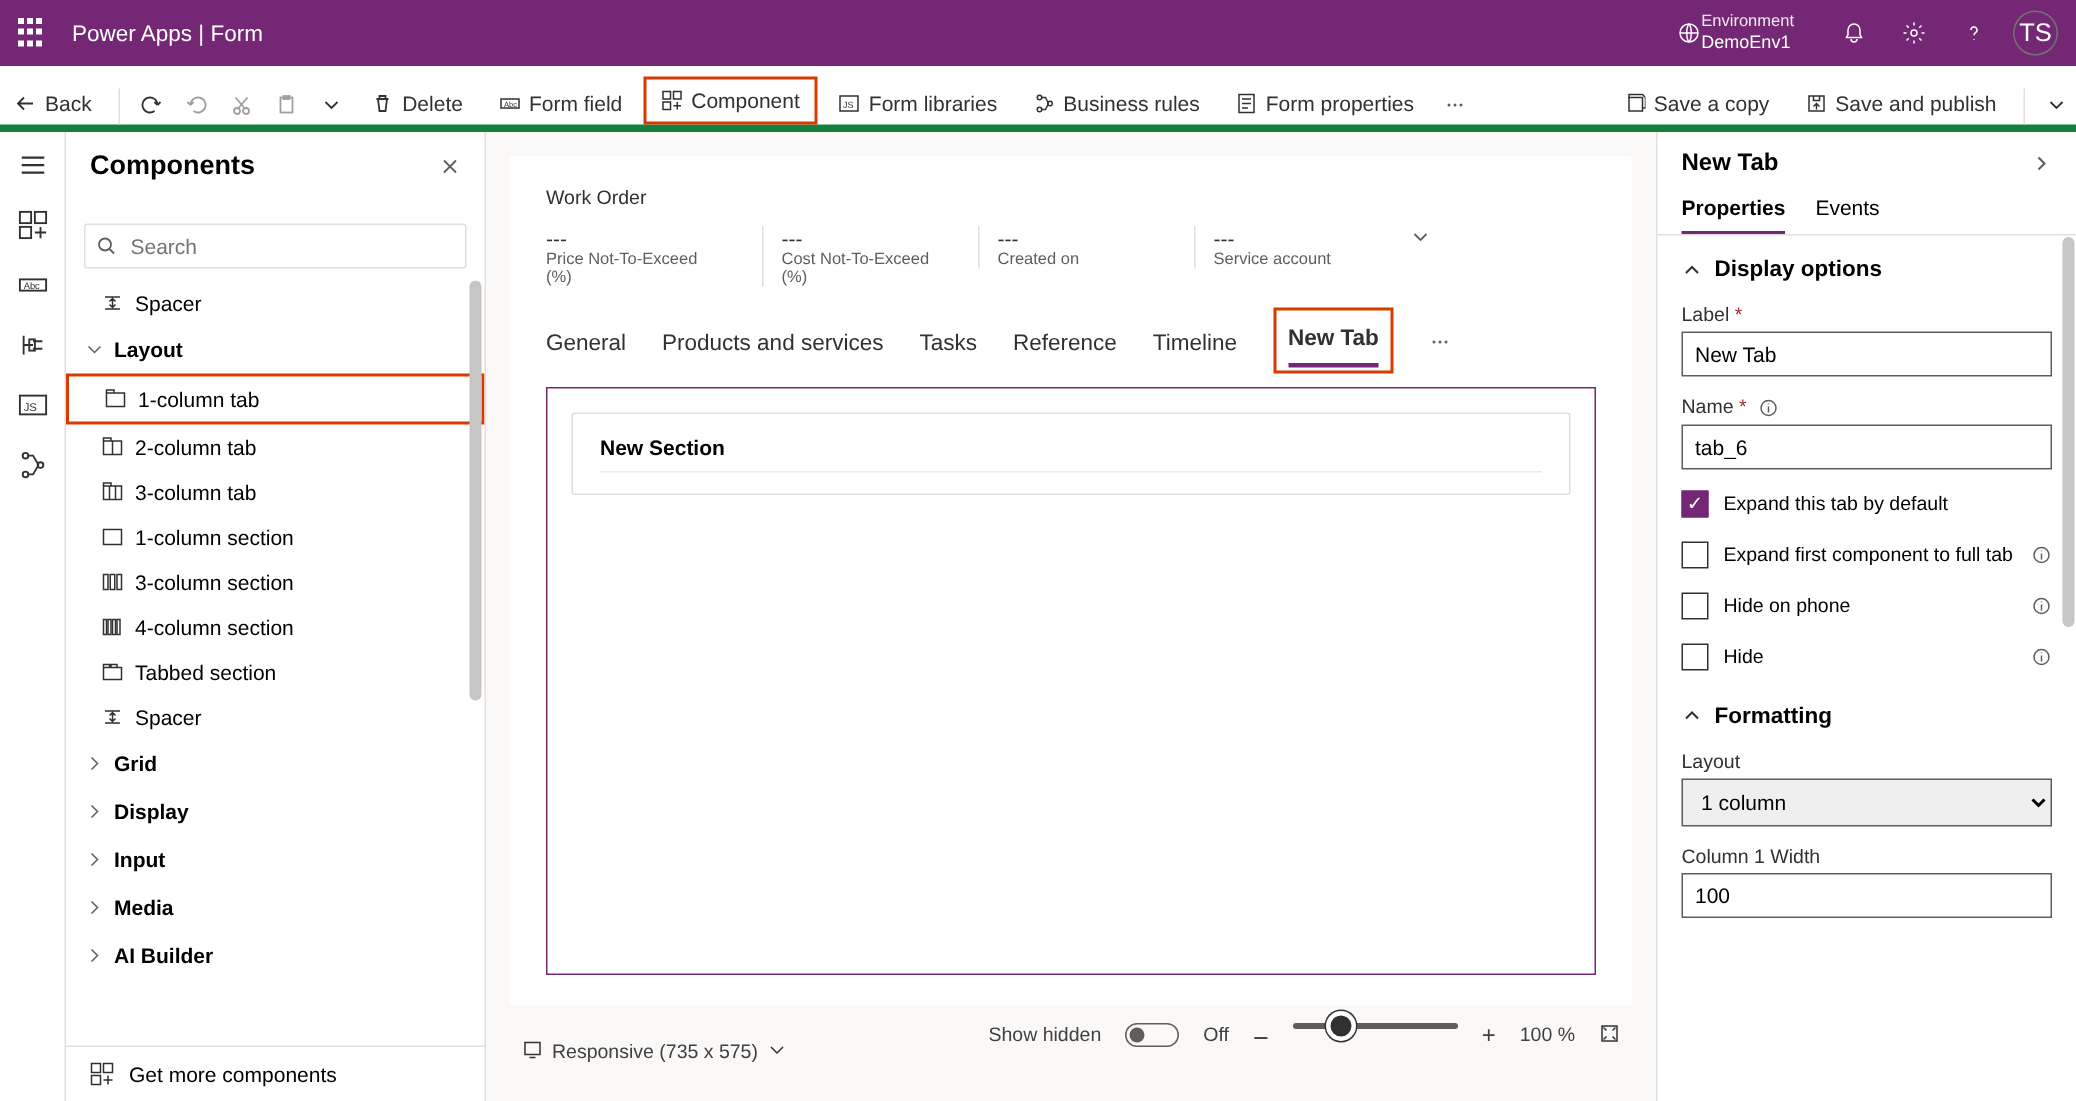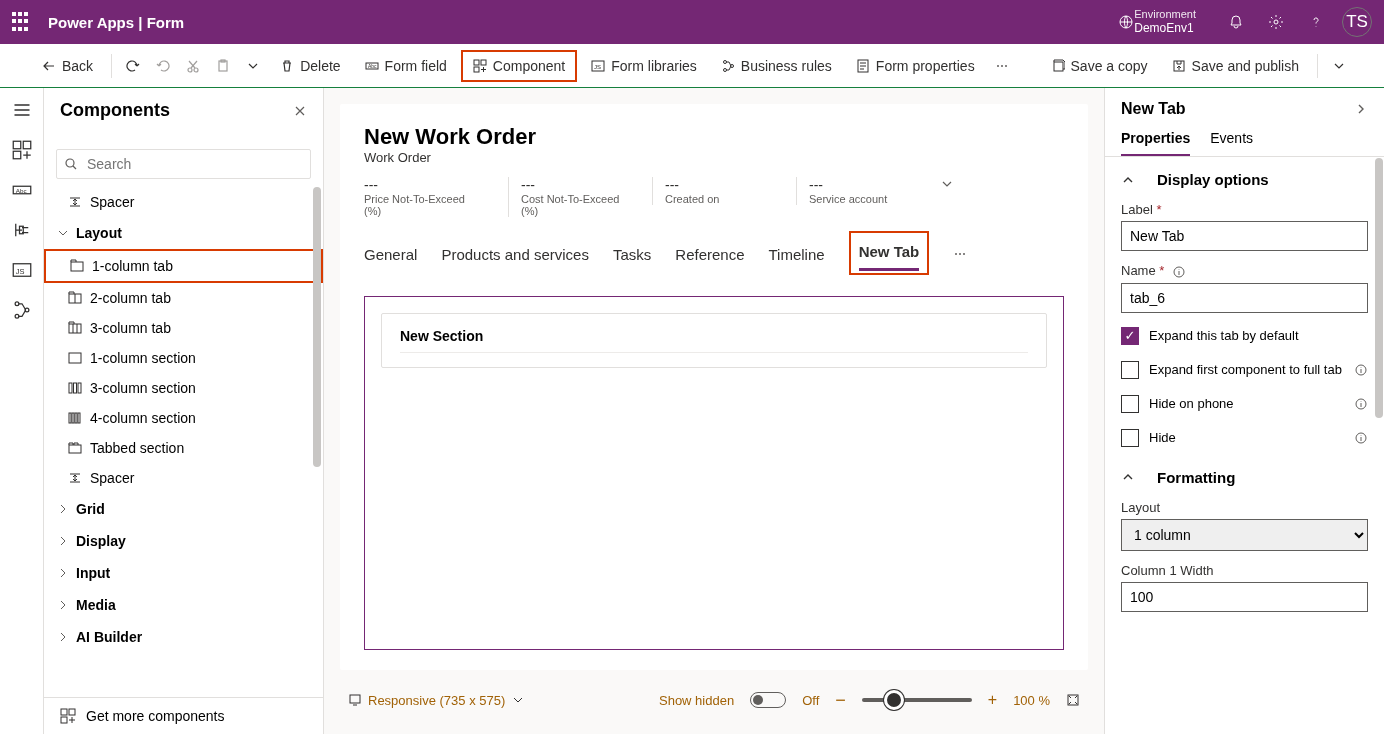--- a/index.html
+++ b/index.html
@@ -2,30 +2,30 @@
 <html><head>
   <meta charset="utf-8">
   <style>
     * { margin: 0; padding: 0; box-sizing: border-box; font-family: "Segoe UI", Tahoma, sans-serif; }
     body { width: 1384px; height: 734px; overflow: hidden; background: #faf9f8; }
 
     
     .top-header { height: 44px; background: #742774; color: white; display: flex; align-items: center; padding: 0 12px; }
     .top-header .waffle { width: 20px; height: 20px; display: flex; flex-wrap: wrap; gap: 2px; margin-right: 16px; cursor: pointer; }
     .top-header .waffle span { width: 4px; height: 4px; background: white; }
-    .top-header .app-title { font-size: 15px; font-weight: 700; }
+    .top-header .app-title { font-size: 15px; font-weight: 400; }
     .top-header .spacer { flex: 1; }
     .top-header .env-block { display: flex; align-items: center; gap: 0; margin-right: 20px; }
     .top-header .env-text { font-size: 12px; line-height: 1.2; }
     .top-header .env-text .env-label { font-size: 11px; opacity: 0.9; }
     .top-header .icon-btn { width: 40px; height: 44px; display: flex; align-items: center; justify-content: center; cursor: pointer; color: white; }
     .top-header .avatar { width: 30px; height: 30px; border: 1px solid #737373; border-radius: 50%; display: flex; align-items: center; justify-content: center; font-size: 17px; margin-left: 6px; }
 
     
-    .command-bar { height: 44px; background: white; border-bottom: 1px solid #15803d; display: flex; align-items: center; padding: 0 32px; gap: 4px; }
+    .command-bar { height: 44px; background: white; border-bottom: 5px solid #15803d; display: flex; align-items: flex-end; padding: 0 0; gap: 4px; }
     .command-bar .cmd { display: flex; align-items: center; gap: 6px; padding: 6px 10px; font-size: 14px; color: #323130; cursor: pointer; }
     .command-bar .cmd.icon-only { padding: 6px; }
     .command-bar .cmd.disabled { color: #a19f9d; }
     .command-bar .sep { width: 1px; height: 24px; background: #e1dfdd; margin: 0 4px; }
     .command-bar .spacer { flex: 1; }
     .red-box { border: 2px solid #d83b01; }
 
     
     .main-layout { display: flex; height: calc(734px - 88px); }
 
@@ -55,41 +55,41 @@
     .header-fields { display: flex; gap: 24px; margin-bottom: 16px; align-items: flex-start; }
     .header-field { border-left: 1px solid #e1dfdd; padding-left: 12px; min-width: 120px; }
     .header-field:first-child { border-left: none; padding-left: 0; }
     .header-field .val { font-size: 14px; color: #323130; }
     .header-field .lbl { font-size: 11px; color: #605e5c; }
     .header-chev { margin-left: auto; color: #605e5c; padding-right: 120px;}
     .form-tabs { display: flex; gap: 24px; align-items: center; border-bottom: 1px solid transparent; }
     .form-tab { font-size: 15px; padding: 8px 0; cursor: pointer; color: #323130; }
     .form-tab.active { font-weight: 600; border-bottom: 3px solid #742774; }
     .tab-redbox { border: 2px solid #d83b01; padding: 2px 8px; margin-top: -2px;}
-    .tab-content { border: 1px solid #742774; margin-top: 20px; flex: 1; padding: 16px; margin-bottom: 20px; }
+    .tab-content { border: 1px solid #742774; margin-top: 8px; flex: 1; padding: 16px; margin-bottom: 20px; }
     .section-box { background: white; border: 1px solid #e1dfdd; border-radius: 2px; padding: 14px 18px; }
     .section-box h3 { font-size: 14px; font-weight: 600; border-bottom: 1px solid #edebe9; padding-bottom: 8px;}
 
     
-    .canvas-footer { height: 36px; display: flex; align-items: center; gap: 16px; font-size: 13px; color: #a16207; padding: 0 8px; }
+    .canvas-footer { height: 36px; display: flex; gap: 16px; font-size: 13px; color: #404040; padding: 0 8px; }
     .canvas-footer .spacer { flex: 1; }
     .toggle { width: 36px; height: 16px; border: 1px solid #605e5c; border-radius: 8px; position: relative; }
     .toggle::after { content: ''; width: 10px; height: 10px; background: #605e5c; border-radius: 50%; position: absolute; left: 2px; top: 2px; }
     .zoom-slider { width: 110px; height: 4px; background: #605e5c; position: relative; border-radius: 2px; }
     .zoom-slider::after { content: ''; width: 14px; height: 14px; background: #323130; border:3px solid white; box-shadow: 0 0 0 1px #323130; border-radius: 50%; position: absolute; left: 22px; top: -8px; }
 
     
     .props-panel { width: 280px; background: white; border-left: 1px solid #e1dfdd; display: flex; flex-direction: column; overflow-y: auto; position: relative;}
     .props-panel .props-header { padding: 12px 16px 4px; display: flex; align-items: center; justify-content: space-between; }
     .props-panel .props-header h3 { font-size: 16px; font-weight: 600; }
     .props-panel .breadcrumb { font-size: 12px; color: #605e5c; padding: 0 16px 8px; }
     .props-tabs { display: flex; gap: 20px; padding: 0 16px; border-bottom: 1px solid #e1dfdd; }
     .props-tab { font-size: 14px; padding: 8px 0; cursor: pointer; }
     .props-tab.active { font-weight: 600; border-bottom: 2px solid #742774; }
-    .props-section-title { display: flex; align-items: center; gap: 22px; font-size: 15px; font-weight: 600; padding: 14px 16px 8px; }
+    .props-section-title { display: flex; align-items: center; gap: 8px; font-size: 15px; font-weight: 600; padding: 14px 16px 8px; }
     .prop-field { padding: 6px 16px; }
     .prop-field label { font-size: 13px; color: #323130; display: block; margin-bottom: 4px; }
     .prop-field .req { color: #a4262c; }
     .prop-field input[type=text], .prop-field select { width: 100%; padding: 6px 8px; border: 1px solid #605e5c; font-size: 14px; }
     .prop-check { display: flex; align-items: center; gap: 10px; padding: 8px 16px; font-size: 13px; }
     .prop-check .cb { width: 18px; height: 18px; border: 1px solid #323130; display: flex; align-items: center; justify-content: center; flex-shrink: 0; }
     .prop-check .cb.checked { background: #742774; border-color: #742774; color: white; }
     .prop-check .info { color: #605e5c; margin-left: auto; }
     .right-scroll { position: absolute; right: 1px; top: 70px; width: 8px; height: 260px; background: #c8c6c4; border-radius: 4px; }
 
@@ -408,21 +408,20 @@
           <rect x="9" y="1" width="6" height="6"></rect>
           <rect x="1" y="9" width="6" height="6"></rect>
           <path d="M12 9v6M9 12h6"></path>
         </svg>
       <span>Get more components</span>
     </div>
   </div>
 
   <div class="canvas-area">
     <div class="form-card">
-      <h1>New Work Order</h1>
       <div class="subtitle">Work Order</div>
       <div class="header-fields">
         <div class="header-field">
             <div class="val">---</div>
             <div class="lbl">Price Not-To-Exceed (%)</div>
           </div>
         <div class="header-field">
             <div class="val">---</div>
             <div class="lbl">Cost Not-To-Exceed (%)</div>
           </div>

